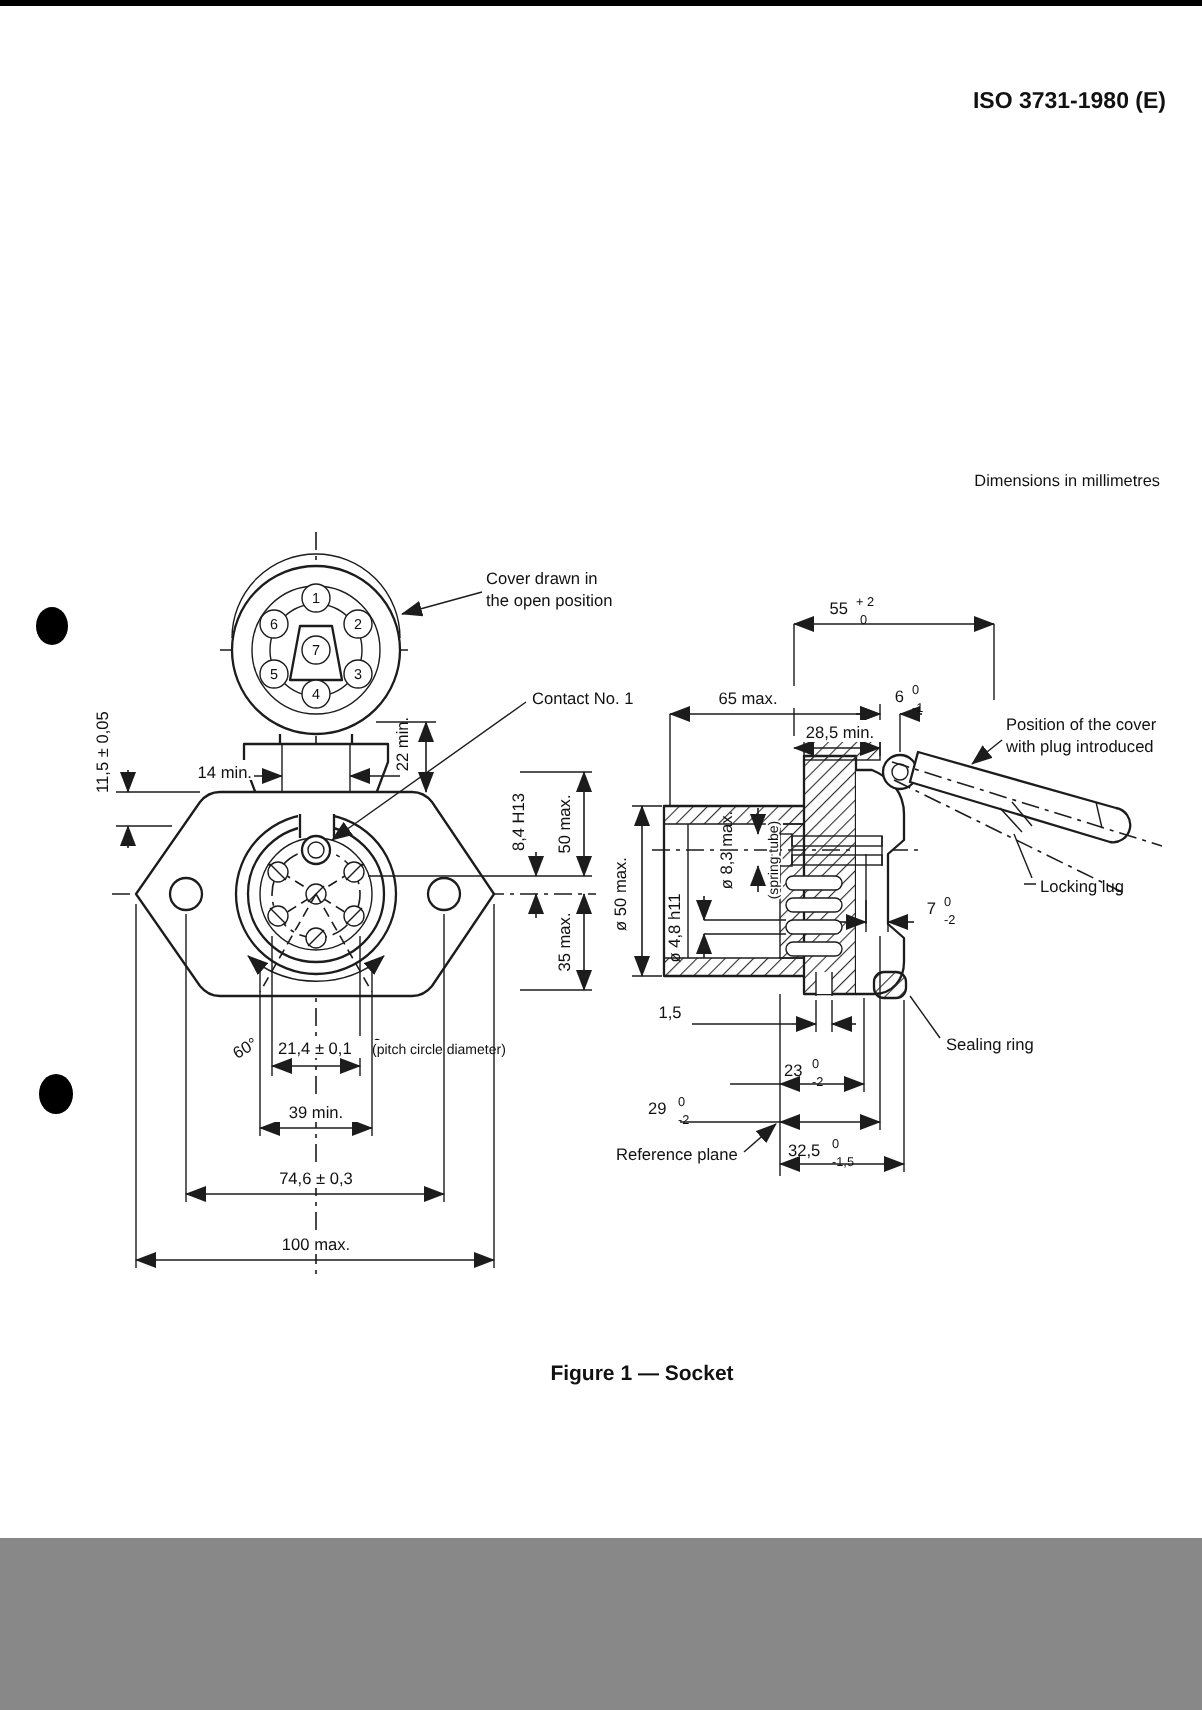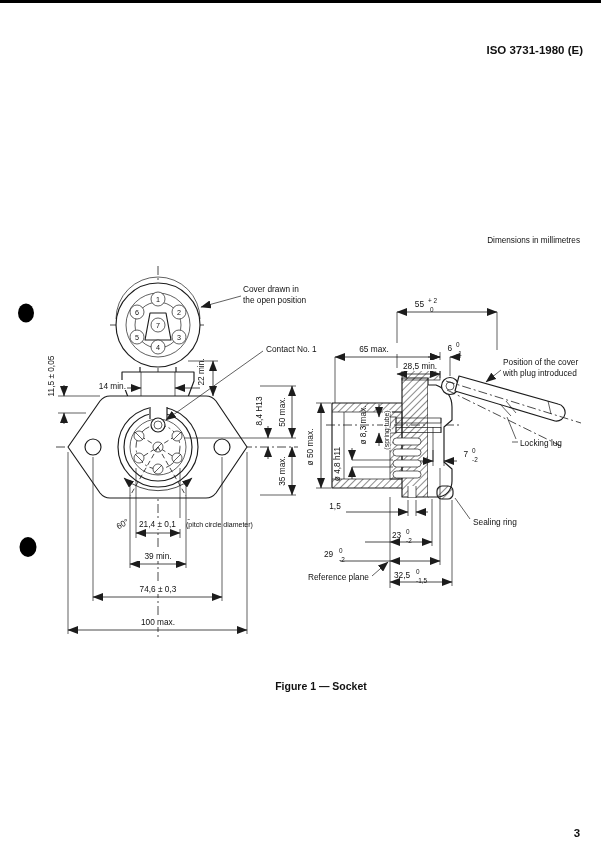--- a/index.html
+++ b/index.html
@@ -1,16 +1,16 @@
 <!DOCTYPE html>
 <html><head>
 <meta charset="utf-8">
 <style>
   html,body{margin:0;padding:0;background:#888;}
-  .page{width:601px;height:855px;position:relative;background:#ffffff;overflow:hidden;margin:0 auto;}
+  .page{width:601px;height:769px;position:relative;background:#ffffff;overflow:hidden;margin:0 auto;}
   svg{position:absolute;left:0;top:0;}
   .ln{stroke:#1c1c1c;stroke-width:1.15;fill:none;stroke-linejoin:round;}
   .th{stroke:#1c1c1c;stroke-width:0.7;fill:none;}
   .cl{stroke:#1c1c1c;stroke-width:0.8;fill:none;stroke-dasharray:9 3 2 3;}
   .dsh{stroke:#1c1c1c;stroke-width:0.8;fill:none;stroke-dasharray:5 3;}
   .dim{stroke:#1c1c1c;stroke-width:0.8;fill:none;}
   .wf{fill:#ffffff;}
   .hf{fill:url(#h);}
   text{fill:#111;font-family:"Liberation Sans",sans-serif;}
   .t8{font-size:8.3px;}

